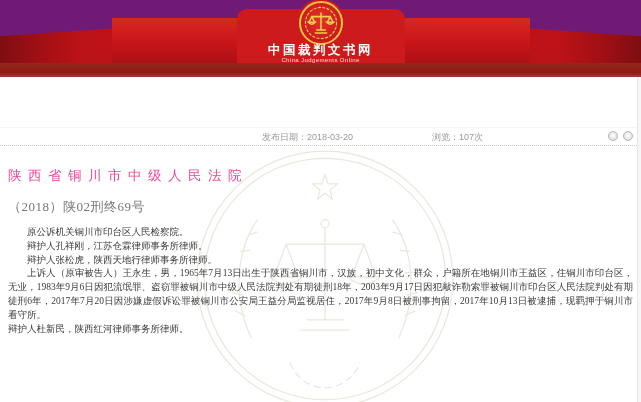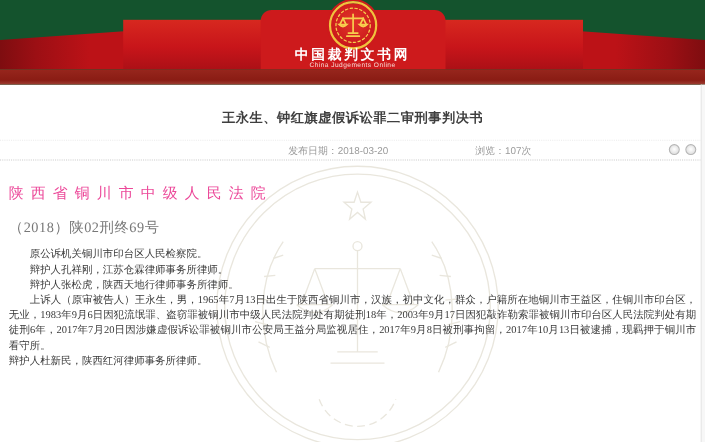--- a/index.html
+++ b/index.html
@@ -3,21 +3,21 @@
 <meta charset="utf-8">
 <style>
   * { margin:0; padding:0; box-sizing:border-box; }
   html,body { background:#ffffff; }
   .page {
     position:relative; width:641px; height:402px; overflow:hidden;
     background:#ffffff; font-family:"Liberation Serif","DejaVu Serif",serif;
   }
   
   .banner { position:absolute; left:0; top:0; width:641px; height:77px;
-    background:#14532d; overflow:hidden; }
+    background:#701a75; overflow:hidden; }
   .ribbon-under { position:absolute; left:0; top:63px; width:641px; height:14px;
     background:linear-gradient(180deg,#97261d 0%,#8a1c14 70%,#9e4034 100%); }
   .ribbon-tail { position:absolute; top:26px; width:148px; height:37px; }
   .tail-left { left:0;
     background:linear-gradient(90deg,#7e0d10 0%,#9c0f14 22%,#bc1217 55%);
     clip-path:polygon(0 28%,100% 0,100% 100%,0 100%); }
   .tail-right { right:0;
     background:linear-gradient(270deg,#7e0d10 0%,#9c0f14 22%,#bc1217 55%);
     clip-path:polygon(0 0,100% 28%,100% 100%,0 100%); }
   .ribbon-main { position:absolute; left:112px; top:18px; width:418px; height:45px;
@@ -99,21 +99,20 @@
           <path d="M16 11.5 H21 Q18.5 14.2 16 11.5 Z"></path>
           <line x1="9" y1="17" x2="15" y2="17"></line>
           <line x1="8" y1="19" x2="16" y2="19"></line>
         </g>
       </svg>
     </div>
     <div class="banner-cn">中国裁判文书网</div>
     <div class="banner-en">China Judgements Online</div>
   </header>
 
-  <h1 class="doc-title">王永生、钟红旗虚假诉讼罪二审刑事判决书</h1>
 
   <div class="meta-bar">
     <span class="meta-date">
       <span>发布日期：</span><span>2018-03-20</span>
     </span>
     <span class="meta-views">
       <span>浏览：</span><span>107次</span>
     </span>
     <span class="meta-icons">
       <span class="circ-icon"></span>

